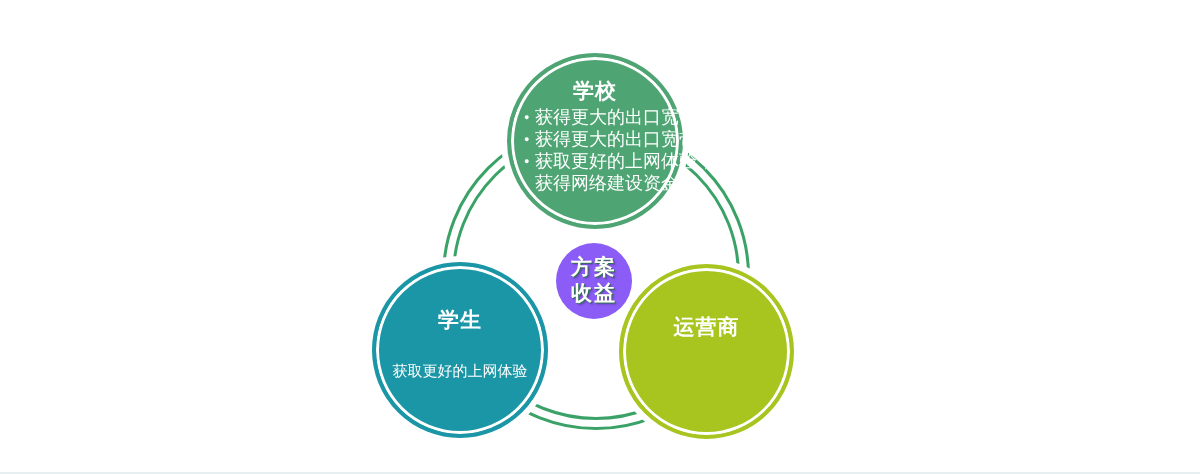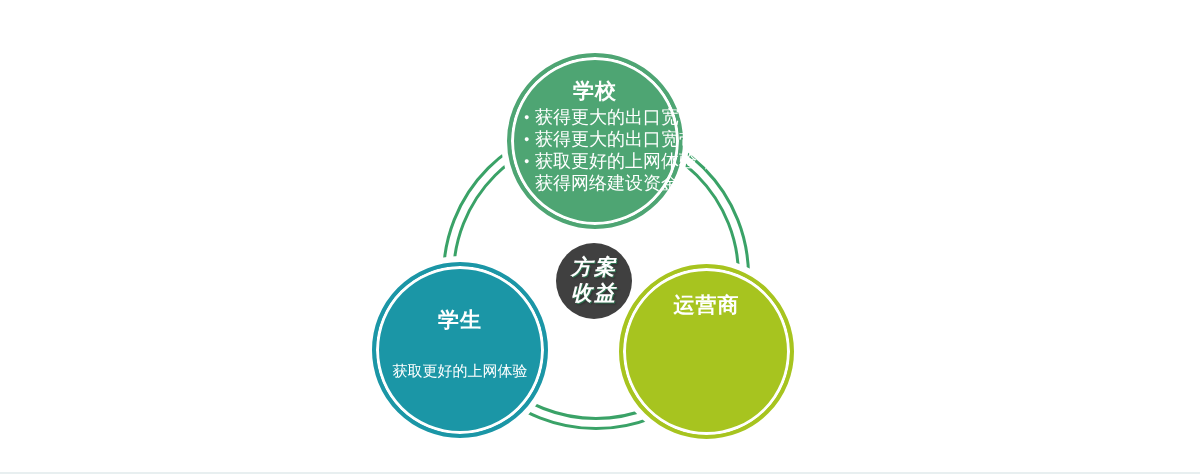--- a/index.html
+++ b/index.html
@@ -49,21 +49,21 @@
     text-align: center;
   }
   .node-title {
     font-size: 21px;
     font-weight: bold;
     letter-spacing: 1px;
     line-height: 26px;
   }
   .node-school .node-title   { margin-top: 14px; }
   .node-students .node-title { margin-top: 34px; }
-  .node-operator .node-title { margin-top: 17px; }
+  .node-operator .node-title { margin-top: 39px; }
 
   .bullets {
     text-align: left;
     font-size: 18px;
     line-height: 22px;
   }
   .node-school .bullets   { margin: 2px 0 0 6px; }
   .node-operator .bullets { margin: 8px 0 0 7px; }
 
   .bullet { position: relative; padding-left: 11px; }
@@ -135,19 +135,19 @@
       <div class="node-desc">获取更好的上网体验</div>
     </div>
   </div>
 
   <div class="node node-operator" style="background-color: rgb(167, 196, 31); border-color: rgb(167, 196, 31);">
     <div class="node-content">
       <div class="node-title">运营商</div>
     </div>
   </div>
 
-  <div class="center-badge" style="background-color: #404040; font-style: italic;">
+  <div class="center-badge" style="background-color: #8b5cf6;">
     <div class="cb-line">方案</div>
     <div class="cb-line">收益</div>
   </div>
 
   <div class="bottom-rule" style="background-color: rgb(232, 239, 240);"></div>
 </div>
 
 </body></html>

